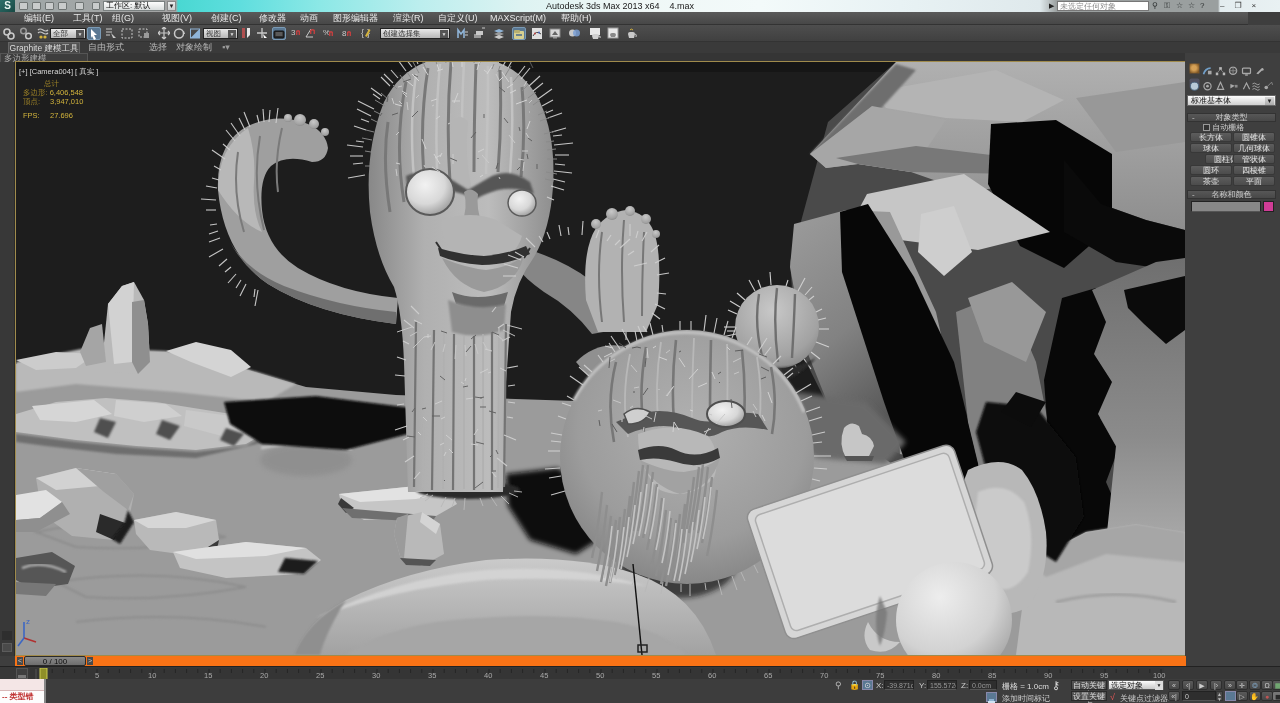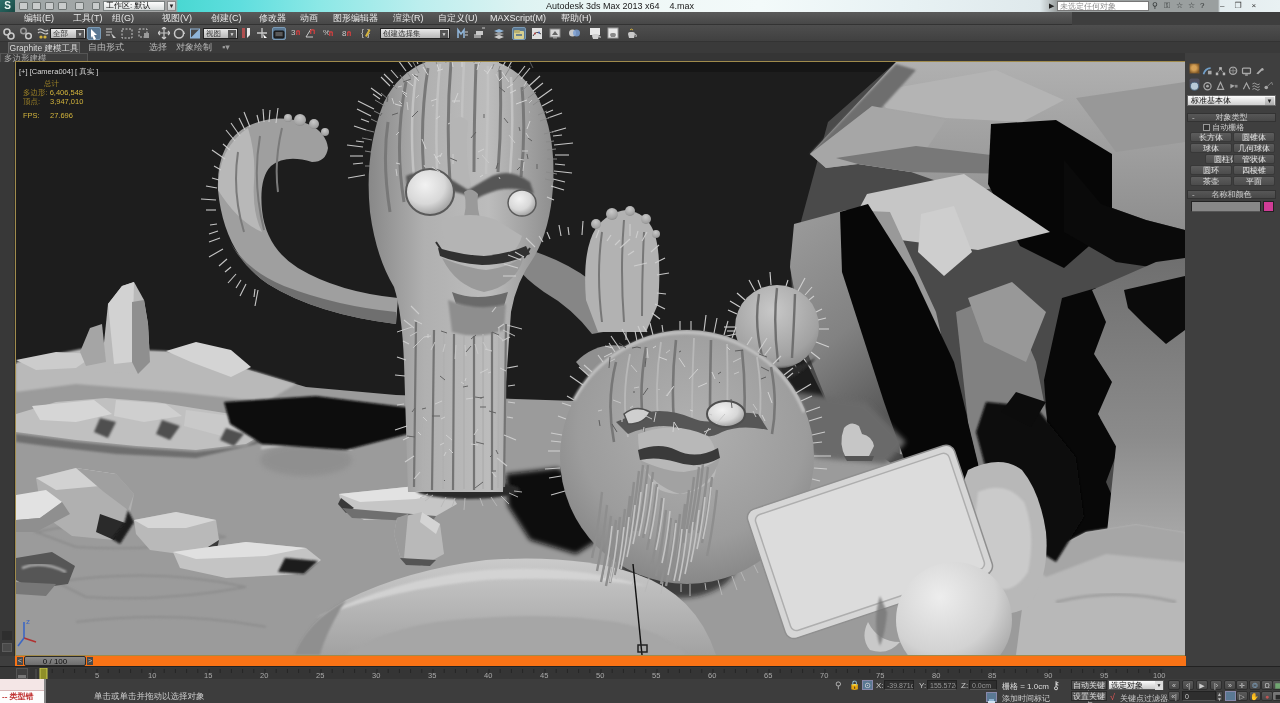--- a/index.html
+++ b/index.html
@@ -6,21 +6,21 @@
 #titlebar{left:0;top:0;width:1280px;height:12px;background:linear-gradient(90deg,#9fa8a8 0px,#a4a4a4 176px,#49d8d2 178px,#5fdede 240px,#8ce8e6 320px,#bceeee 420px,#ddf3f2 520px,#eef7f6 620px,#f3fafa 760px,#e8f2f4 900px,#dfe9ec 1040px,#9a9f9f 1057px,#9a9f9f 1218px,#e3ecef 1220px,#e9f1f3 1280px)}
 #logo{left:0;top:0;width:15px;height:12px;background:linear-gradient(135deg,#2e6f6a,#174944);color:#e8f5f2;font-size:10px;line-height:11px;text-align:center;font-weight:bold}
 .qat{top:2px;width:9px;height:8px;background:#c9cccc;border:1px solid #6f7574;border-radius:1px}
 #wscombo{left:103px;top:1px;width:62px;height:10px;background:linear-gradient(#fdfdfd,#d8dcdc);border:1px solid #7a8080;font-size:8px;line-height:8px;color:#111;padding-left:2px}
 #wsdrop{left:167px;top:1px;width:9px;height:10px;background:linear-gradient(#eceeee,#c9cdcd);border:1px solid #888;color:#222;font-size:6px;line-height:9px;text-align:center}
 #apptitle{left:430px;top:1px;width:380px;height:10px;font-size:9px;line-height:10px;color:#1a1a1a;text-align:center}
 #srcharrow{left:1049px;top:2px;color:#222;font-size:7px;line-height:8px}
 #srchbox{left:1057px;top:1px;width:92px;height:10px;background:#fff;border:1px solid #777;font-size:8px;line-height:9px;color:#8a8a8a;padding-left:2px;overflow:hidden}
 .ticon{top:1px;color:#2a2e2e;font-size:8px;line-height:10px}
 #winbtns{left:1214px;top:0;width:66px;height:12px;font-size:8px;line-height:11px;color:#333;text-align:left;letter-spacing:10px;padding-left:6px}
-#menubar{left:0;top:12px;width:1072px;height:13px;background:linear-gradient(#5a5a5a,#474747);border-bottom:1px solid #333;color:#e8e8e8;font-size:9px;line-height:13px}
+#menubar{left:0;top:12px;width:1248px;height:13px;background:linear-gradient(#5a5a5a,#474747);border-bottom:1px solid #333;color:#e8e8e8;font-size:9px;line-height:13px}
 #menubar span{position:absolute;top:0}
 #toolbar{left:0;top:25px;width:1280px;height:17px;background:linear-gradient(#4e4e4e,#404040);border-bottom:1px solid #333}
 .ti{position:absolute;top:2px;width:13px;height:13px;border-radius:2px;color:#cfcfcf;font-size:10px;line-height:13px;text-align:center}
 .ti.hl{background:#5a7893;border:1px solid #7a9ab5}
 #ribbon{left:0;top:42px;width:1280px;height:11px;background:#3a3a3a;color:#b8b8b8;font-size:9px;line-height:11px}
 #ribbontab{position:absolute;left:8px;top:0;width:72px;height:11px;background:linear-gradient(#555,#464646);border:1px solid #666;border-bottom:none;color:#ddd;text-align:center;font-size:8.5px}
 #polyrow{left:0;top:53px;width:1280px;height:9px;background:#353535;color:#ababab;font-size:8.5px;line-height:9px}
 #polytab{position:absolute;left:0;top:0;width:88px;height:9px;background:#3d3d3d;border:1px solid #555;border-bottom:none;padding-left:3px}
 #leftstrip{left:0;top:62px;width:15px;height:594px;background:#383838;border-right:1px solid #2a2a2a}
 #vp{left:15px;top:61px;width:1171px;height:595px;border:1px solid #a08b4c;background:#1e1e1e}
@@ -1059,21 +1059,20 @@
     </div>
 <div style="position:absolute;left:16px;top:1px;width:12px;height:11px;background:#3f3f3f;border:1px solid #555"><svg width="10" height="9">
         <rect x="1" y="1" width="8" height="3" fill="#777"></rect>
         <rect x="1" y="5" width="8" height="3" fill="#777"></rect>
       </svg></div>
 </div>
 <div class="abs" id="statusbar">
 <div style="position:absolute;left:0;top:0;width:44px;height:12px;background:#f4e6e6;border-bottom:1px solid #d8b8b8"></div>
     <div style="position:absolute;left:44px;top:0;width:2px;height:24px;background:#888"></div>
 <div style="position:absolute;left:0;top:12px;width:44px;height:12px;background:#fdfdfd;color:#c03030;font-size:8px;line-height:12px;font-weight:bold;padding-left:2px">-- 类型错误: 工</div>
-<div style="position:absolute;left:46px;top:12px;width:640px;height:11px;color:#ccc;font-size:8.5px;line-height:11px;padding-left:48px">单击或单击并拖动以选择对象</div>
 <div class="srow" style="left:835px;top:1px;font-size:9px;color:#bbb">⚲</div>
 <div class="srow" style="left:849px;top:1px;font-size:9px;color:#bbb">🔒</div>
 <div style="position:absolute;left:862px;top:1px;width:11px;height:10px;background:#5a7893;border:1px solid #88a;color:#ddd;font-size:8px;line-height:9px;text-align:center">⊙</div>
 <div class="srow" style="left:876px;top:2px;color:#ccc;font-size:8px">X:</div>
 <div class="inset" style="position:absolute;left:884px;top:1px;width:30px;height:10px">-39.871cm</div>
 <div class="srow" style="left:919px;top:2px;color:#ccc;font-size:8px">Y:</div>
 <div class="inset" style="position:absolute;left:927px;top:1px;width:30px;height:10px">155.572cm</div>
 <div class="srow" style="left:961px;top:2px;color:#ccc;font-size:8px">Z:</div>
 <div class="inset" style="position:absolute;left:969px;top:1px;width:28px;height:10px">0.0cm</div>
 <div class="srow" style="left:1002px;top:2px;color:#ddd;font-size:8px">栅格 = 1.0cm</div>

